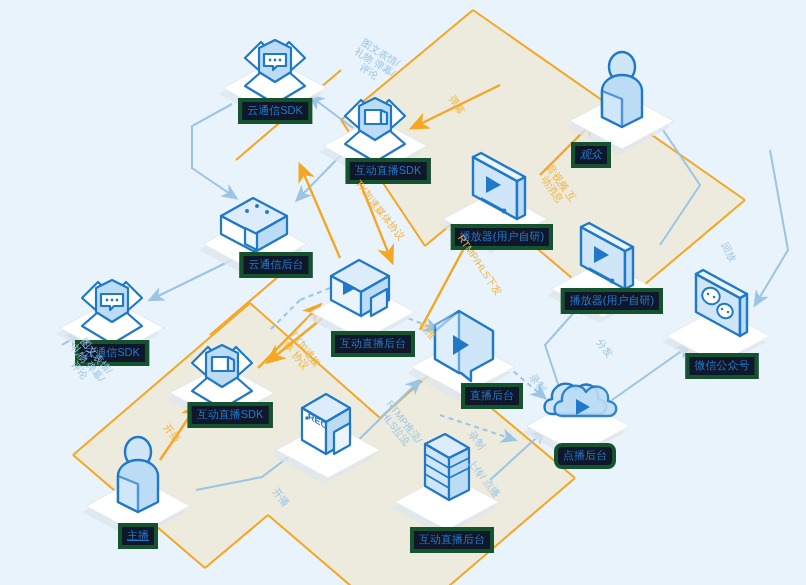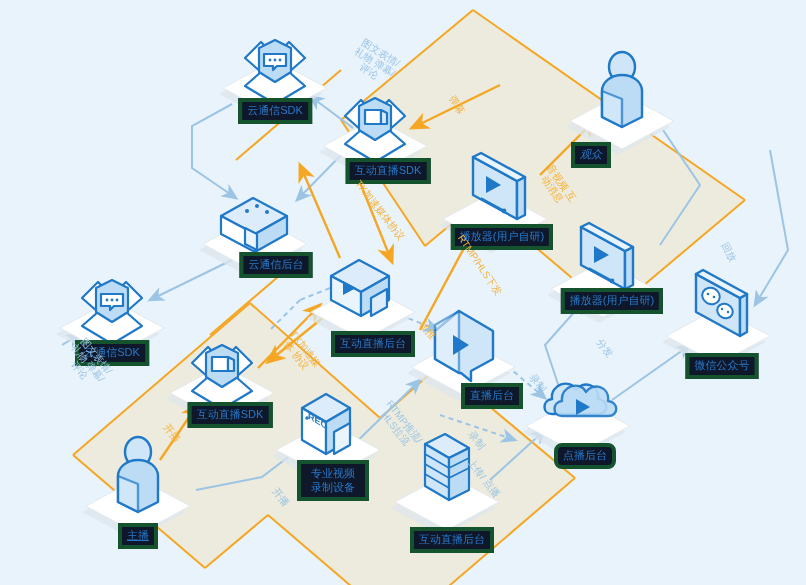--- a/index.html
+++ b/index.html
@@ -350,22 +350,20 @@
   <div class="nodeLabel" style="left:112px;top:340px;">云通信SDK</div>
   <div class="nodeLabel" style="left:230px;top:402px;">互动直播SDK</div>
   <div class="nodeLabel" style="left:373px;top:316px;margin-top:15px;">互动直播后台</div>
   <div class="nodeLabel" style="left:492px;top:383px;">直播后台</div>
   <div class="nodeLabel" style="left:502px;top:224px;">播放器(用户自研)</div>
   <div class="nodeLabel" style="left:591px;top:142px;font-style:italic;">观众</div>
   <div class="nodeLabel" style="left:612px;top:288px;">播放器(用户自研)</div>
   <div class="nodeLabel" style="left:722px;top:353px;">微信公众号</div>
   <div class="nodeLabel" style="left:585px;top:443px;border-radius:8px;">点播后台</div>
   <div class="nodeLabel" style="left:138px;top:523px;text-decoration:underline;">主播</div>
-  <div class="nodeLabel two" style="left:333px;top:460px;">专业视频
-录制设备</div>
   <div class="nodeLabel" style="left:452px;top:527px;">互动直播后台</div>
 
   <div class="edgeLabel blue two" style="left:375px;top:62px;transform:translate(-50%,-50%) rotate(32deg);">图文表情/礼物
 弹幕/评论</div>
   <div class="edgeLabel orange" style="left:457px;top:105px;transform:translate(-50%,-50%) rotate(58deg);">弹幕</div>
   <div class="edgeLabel orange" style="left:380px;top:210px;transform:translate(-50%,-50%) rotate(52deg);">TX加速媒体协议</div>
   <div class="edgeLabel orange two" style="left:557px;top:186px;transform:translate(-50%,-50%) rotate(55deg);">音视频
 互动消息</div>
   <div class="edgeLabel orange" style="left:480px;top:265px;transform:translate(-50%,-50%) rotate(56deg);">RTMP/HLS下发</div>
   <div class="edgeLabel blue" style="left:729px;top:252px;transform:translate(-50%,-50%) rotate(62deg);">回放</div>

